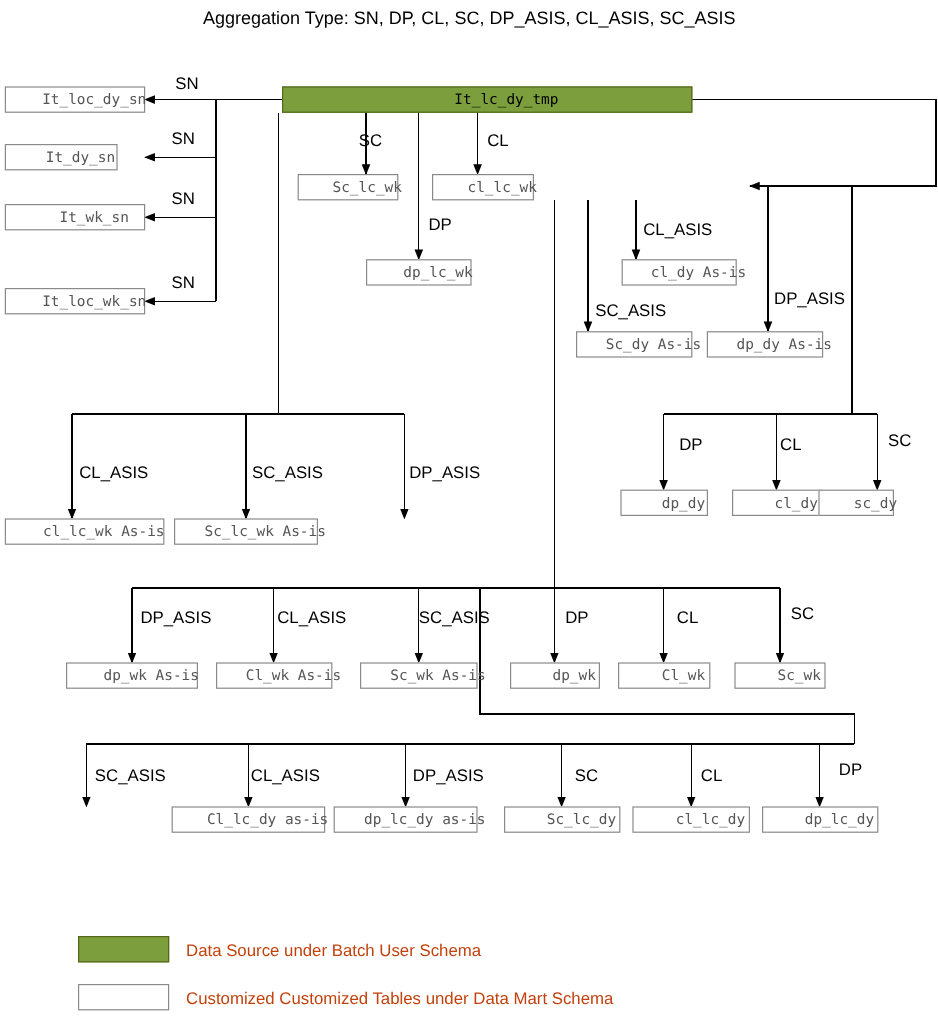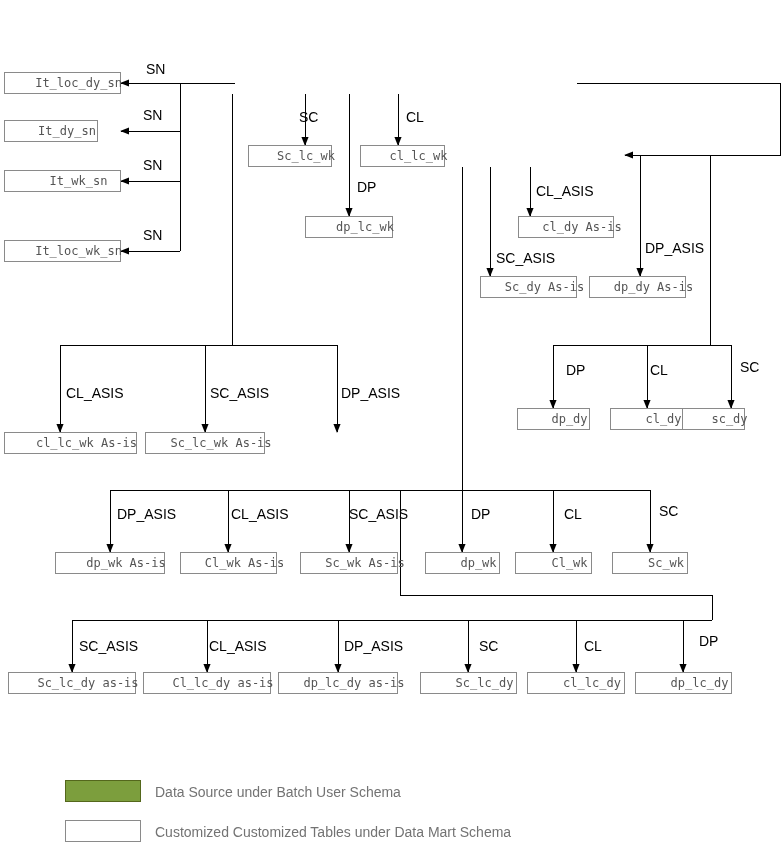--- a/index.html
+++ b/index.html
@@ -17,27 +17,28 @@
   .wire{stroke:var(--line);stroke-width:1;fill:none;shape-rendering:crispEdges;}
   .arrowhead{fill:var(--line);stroke:none;shape-rendering:auto;}
   .node{position:absolute;height:22px;box-sizing:border-box;border:1px solid var(--table-border);
         background:#fff;display:flex;align-items:center;justify-content:center;
         font-family:"DejaVu Sans Mono",monospace;font-size:12px;color:#555;white-space:nowrap;padding-left:32px;}
   .node.source{background:var(--source-fill);border-color:var(--source-border);color:#000;}
   .elabel{position:absolute;font-size:14px;color:#000;white-space:nowrap;}
   .swatch{position:absolute;box-sizing:border-box;height:22px;width:76px;}
   .swatch.source{background:var(--source-fill);border:1px solid var(--source-border);}
   .swatch.table{background:#fff;border:1px solid var(--table-border);}
-  .legend-text{position:absolute;font-size:14px;color:#737373;white-space:nowrap;}
+  .legend-text{position:absolute;font-size:14px;color:#c2410c;white-space:nowrap;}
 </style>
 </head>
 <body>
 
 <div class="canvas">
 
+  <div class="title">Aggregation Type: SN, DP, CL, SC, DP_ASIS, CL_ASIS, SC_ASIS</div>
 
   <svg class="wires" width="782" height="853" viewBox="0 0 782 853">
     <defs>
       <marker id="arrow" viewBox="0 0 10 10" refX="9" refY="5" markerWidth="9" markerHeight="9" orient="auto">
         <path class="arrowhead" d="M0,1 L10,5 L0,9 z"></path>
       </marker>
     </defs>
 
     <g>
       <path class="wire" d="M235 83 H121" marker-end="url(#arrow)"></path>
@@ -95,20 +96,21 @@
       <path class="wire" d="M72 620 H712"></path>
       <path class="wire" d="M72 620 V672" marker-end="url(#arrow)"></path>
       <path class="wire" d="M207 620 V672" marker-end="url(#arrow)"></path>
       <path class="wire" d="M338 620 V672" marker-end="url(#arrow)"></path>
       <path class="wire" d="M468 620 V672" marker-end="url(#arrow)"></path>
       <path class="wire" d="M576 620 V672" marker-end="url(#arrow)"></path>
       <path class="wire" d="M683 620 V672" marker-end="url(#arrow)"></path>
     </g>
   </svg>
 
+  <div class="node source" style="left:235px;top:72px;width:342px">It_lc_dy_tmp</div>
 
   <div class="node" style="left:4px;top:72px;width:117px">It_loc_dy_sn</div>
   <div class="node" style="left:4px;top:120px;width:94px">It_dy_sn</div>
   <div class="node" style="left:4px;top:170px;width:117px">It_wk_sn</div>
   <div class="node" style="left:4px;top:240px;width:117px">It_loc_wk_sn</div>
 
   <div class="node" style="left:248px;top:145px;width:84px">Sc_lc_wk</div>
   <div class="node" style="left:360px;top:145px;width:85px">cl_lc_wk</div>
   <div class="node" style="left:305px;top:216px;width:88px">dp_lc_wk</div>
 
@@ -123,21 +125,20 @@
   <div class="node" style="left:4px;top:432px;width:133px">cl_lc_wk As-is</div>
   <div class="node" style="left:145px;top:432px;width:120px">Sc_lc_wk As-is</div>
 
   <div class="node" style="left:55px;top:552px;width:110px">dp_wk As-is</div>
   <div class="node" style="left:180px;top:552px;width:97px">Cl_wk As-is</div>
   <div class="node" style="left:300px;top:552px;width:98px">Sc_wk As-is</div>
   <div class="node" style="left:425px;top:552px;width:75px">dp_wk</div>
   <div class="node" style="left:515px;top:552px;width:77px">Cl_wk</div>
   <div class="node" style="left:612px;top:552px;width:76px">Sc_wk</div>
 
-  <div class="node" style="left:8px;top:672px;width:128px">Sc_lc_dy as-is</div>
   <div class="node" style="left:143px;top:672px;width:128px">Cl_lc_dy as-is</div>
   <div class="node" style="left:278px;top:672px;width:120px">dp_lc_dy as-is</div>
   <div class="node" style="left:420px;top:672px;width:97px">Sc_lc_dy</div>
   <div class="node" style="left:527px;top:672px;width:98px">cl_lc_dy</div>
   <div class="node" style="left:635px;top:672px;width:97px">dp_lc_dy</div>
 
   <span class="elabel" style="left:146px;top:61px">SN</span>
   <span class="elabel" style="left:143px;top:107px">SN</span>
   <span class="elabel" style="left:143px;top:157px">SN</span>
   <span class="elabel" style="left:143px;top:227px">SN</span>

